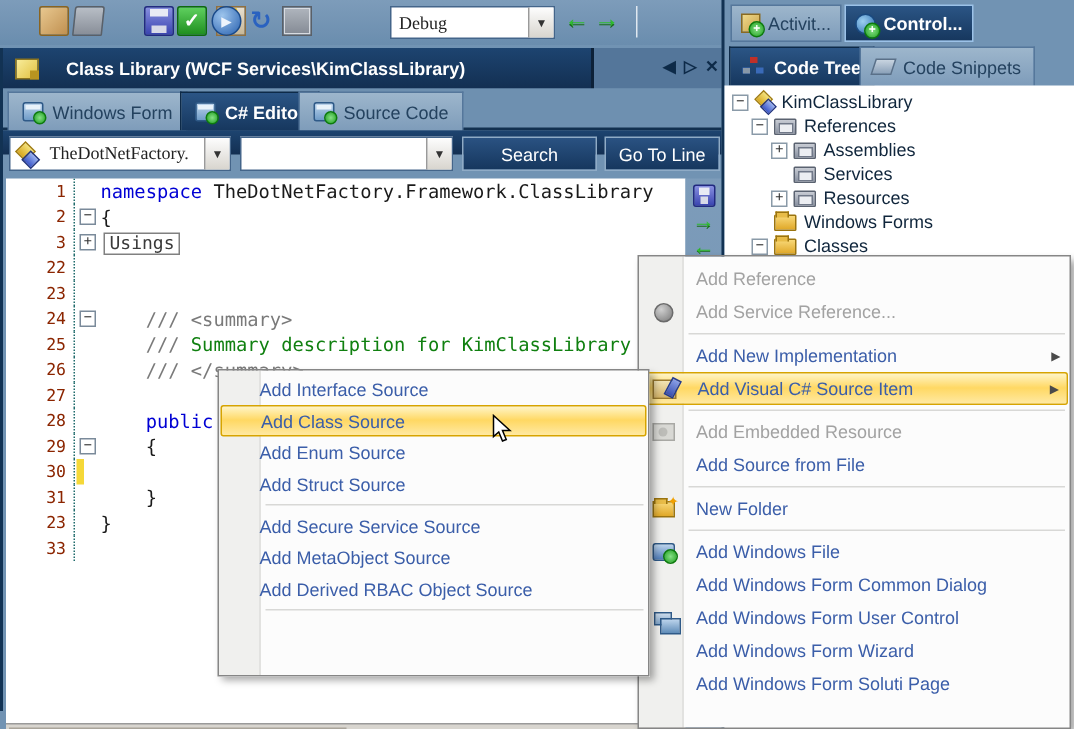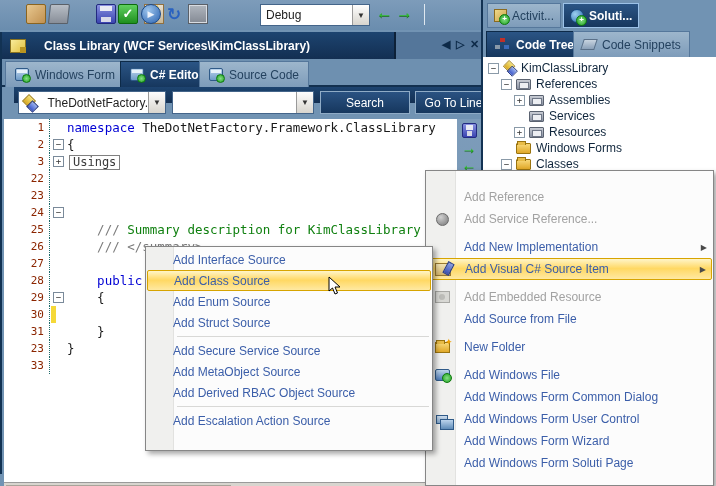--- a/index.html
+++ b/index.html
@@ -3,41 +3,41 @@
 <meta charset="utf-8">
 <style>
   * { box-sizing: border-box; margin: 0; padding: 0; }
   html,body { width:716px; height:486px; overflow:hidden; }
   body { font-family:"Liberation Sans", sans-serif; }
   .canvas { position:relative; width:716px; height:486px; background:#7193b3; overflow:hidden; }
 
   
   .toolbar { position:absolute; left:0; top:0; width:716px; height:30px; background:linear-gradient(#7d9cba,#6a8dae); }
   .tbi { position:absolute; top:4px; width:20px; height:20px; display:inline-block; }
-  .combo { position:absolute; background:#fff; border:1px solid #44658a; display:flex; align-items:center; }
+  .combo { position:absolute; background:#fff; border:1px solid #44658a; display:flex; align-items:center;font-family:Liberation Serif, serif; }
   .combo .cval { flex:1; font-size:12px; color:#222; padding-left:5px; white-space:nowrap; overflow:hidden; }
   .combo .cbtn { width:17px; height:100%; background:linear-gradient(#fdfdfd,#d8d5ce); border-left:1px solid #9a9a9a; color:#333; font-size:8px; display:flex; align-items:center; justify-content:center; }
   .nav-ar { position:absolute; top:3px; font-weight:bold; font-size:17px; color:#2ebe2e; text-shadow:0 1px 0 #1a6b1a; }
   .tb-sep { position:absolute; top:4px; width:1px; height:21px; background:#dfe8f0; }
 
   
   .docwin { position:absolute; left:0; top:32px; width:481px; height:442px; background:#7193b3; border-left:2px solid #123253; }
   .titlebar { position:absolute; left:0; top:0; width:481px; height:27px; background:#54769a; }
   .titletab { position:absolute; left:0; top:0; width:394px; height:27px; background:linear-gradient(#1d4470,#132f52); border-right:2px solid #0d2138; display:flex; align-items:center; }
   .titletab .ttl { color:#fff; font-weight:bold; font-size:12px; margin-left:10px; white-space:nowrap; }
   .winctl { position:absolute; top:6px; color:#0d2a48; font-size:11px; font-weight:bold; }
 
   .edittabs { position:absolute; left:0; top:27px; width:481px; height:28px; background:#6e90b0; border-bottom:2px solid #12304f; }
   .etab { position:absolute; top:2px; height:26px; display:flex; align-items:center; padding:0 9px; font-size:12px; color:#24425f; background:linear-gradient(#9db6cc,#7e9cba); border:1px solid #55779b; border-bottom:none; }
   .etab.active { background:linear-gradient(#2b5585,#16375e); color:#fff; font-weight:bold; border-color:#0d2a48; }
   .tabicon { width:14px; height:13px; background:linear-gradient(#bcd4ec,#6f9cc8); border:1px solid #2f5a88; border-radius:2px; position:relative; margin-right:6px; }
   .tabicon::before { content:""; position:absolute; left:1px; right:1px; top:1px; height:3px; background:#e8f2fa; }
   .tabicon::after { content:""; position:absolute; right:-3px; bottom:-3px; width:7px; height:7px; background:radial-gradient(#86e086,#1fa01f); border-radius:50%; border:1px solid #0d7a0d; }
 
-  .searchrow { position:absolute; left:12px; top:55px; width:481px; height:16px; background:linear-gradient(#1d4470,#132f52);text-align:right; }
+  .searchrow { position:absolute; left:0; top:55px; width:481px; height:16px; background:linear-gradient(#1d4470,#132f52); }
   .btn { position:absolute; top:4px; height:23px; background:linear-gradient(#2a5282,#16375e); border:1px solid #8fabc6; color:#fff; font-size:12px; display:flex; align-items:center; justify-content:center; }
   .diamond-ic { position:relative; width:14px; height:14px; margin:0 3px 0 4px; }
   .diamond-ic::before { content:""; position:absolute; left:1px; top:0; width:8px; height:8px; background:linear-gradient(#f4e27a,#d8a820); transform:rotate(45deg); border:1px solid #a07c10; }
   .diamond-ic::after { content:""; position:absolute; left:5px; top:6px; width:7px; height:7px; background:linear-gradient(#9ab2f0,#3a55c8); transform:rotate(45deg); border:1px solid #20337e; }
 
   
   .editor { position:absolute; left:2px; top:87px; width:453px; height:363px; background:#fff; overflow:hidden; }
   .cl { display:flex; height:17px; align-items:center; }
   .ln { width:46px; text-align:right; padding-right:5px; font-family:"DejaVu Sans Mono",monospace; font-size:11px; color:#8b2500; border-right:1px dotted #1e6b6b; height:17px; line-height:17px; }
   .fc { width:17px; height:17px; position:relative; }
@@ -86,21 +86,21 @@
   
   .menu { position:absolute; background:linear-gradient(to right,#f0f0ee 0,#f0f0ee 29px,#e2e2e0 29px,#e2e2e0 30px,#fcfcfc 30px); border:1px solid #868686; box-shadow:3px 3px 5px rgba(0,0,0,.35); overflow:hidden; }
   .m-it { display:flex; align-items:center; position:relative; }
   .m-ic { width:30px; flex:none; display:flex; align-items:center; justify-content:center; height:100%; }
   .m-lb { font-size:12px; color:#3b5ea9; white-space:nowrap; }
   .m-lb.dis { color:#a2a2a2; }
   .m-ar { position:absolute; right:5px; font-size:8px; color:#4a4a4a; }
   .m-it.hl { background:linear-gradient(#fff5c8,#ffd863 48%,#ffe9a2); border:1px solid #d7a400; border-radius:2px; }
   .m-sep { height:1px; background:#d8d8d6; margin:3px 2px 3px 32px; }
 
-  .mainmenu { left:425px; top:170px; width:289px; height:316px; padding:15px 1px; display:flex; flex-direction:column; z-index:50; }
+  .mainmenu { left:425px; top:170px; width:289px; height:316px; padding:4px 1px; display:flex; flex-direction:column; z-index:50; }
   .mainmenu .m-it { height:22px; flex:none; }
   .mainmenu .m-lb { margin-left:7px; }
 
   .submenu { left:145px; top:246px; width:288px; height:205px; padding:2px 1px; display:flex; flex-direction:column; z-index:60; background:linear-gradient(to right,#f0f0ee 0,#f0f0ee 27px,#e2e2e0 27px,#e2e2e0 28px,#fcfcfc 28px); }
   .submenu .m-it { height:21px; flex:none; }
   .submenu .m-lb { margin-left:26px; }
   .submenu .m-sep { margin-left:30px; }
 
   
   .sphere-ic { width:13px; height:13px; border-radius:50%; background:radial-gradient(circle at 35% 30%,#d0d0d0,#787878); border:1px solid #6a6a6a; }
@@ -231,20 +231,21 @@
       <div class="cl">
           <span class="ln">23</span>
           <span class="fc"></span>
           <span class="ct"></span>
         </div>
       <div class="cl">
         <span class="ln">24</span>
         <span class="fc">
             <span class="fold">−</span>
           </span>
+        <span class="ct"><span class="doc">    /// &lt;summary&gt;</span></span>
       </div>
       <div class="cl">
         <span class="ln">25</span>
           <span class="fc"></span>
         <span class="ct"><span class="doc">    /// </span><span class="doctext">Summary description for KimClassLibrary</span></span>
       </div>
       <div class="cl">
         <span class="ln">26</span>
           <span class="fc"></span>
         <span class="ct"><span class="doc">    /// &lt;/summary&gt;</span></span>
@@ -301,21 +302,21 @@
 
   </div>
 
   <div class="rpanel">
     <div class="rtab" style="left:4px">
       <span class="note-ic plusbadge"></span>
       <span>Activit...</span>
     </div>
     <div class="rtab active" style="left:80px">
       <span class="globe-ic plusbadge"></span>
-      <span>Soluti...</span>
+      <span>Control...</span>
     </div>
 
     <div class="rtabs2">
       <div class="rtab2 active" style="left:3px">
         <span class="ctree-ic"></span>
         <span>Code Tree</span>
       </div>
       <div class="rtab2" style="left:90px">
         <span class="snip-ic"></span>
         <span>Code Snippets</span>
@@ -448,22 +449,19 @@
     <div class="m-it">
       <span class="m-lb">Add Secure Service Source</span>
     </div>
     <div class="m-it">
       <span class="m-lb">Add MetaObject Source</span>
     </div>
     <div class="m-it">
       <span class="m-lb">Add Derived RBAC Object Source</span>
     </div>
     <div class="m-sep"></div>
-    <div class="m-it">
-      <span class="m-lb">Add Escalation Action Source</span>
-    </div>
   </div>
 
   <svg class="cursor-svg" width="14" height="20" viewBox="0 0 14 20">
     <path d="M1,1 L1,15 L4.5,12 L7,18 L9.5,17 L7,11 L12,11 Z" fill="#ffffff" stroke="#000000" stroke-width="1"></path>
   </svg>
 
 </div>
 
 </body></html>

